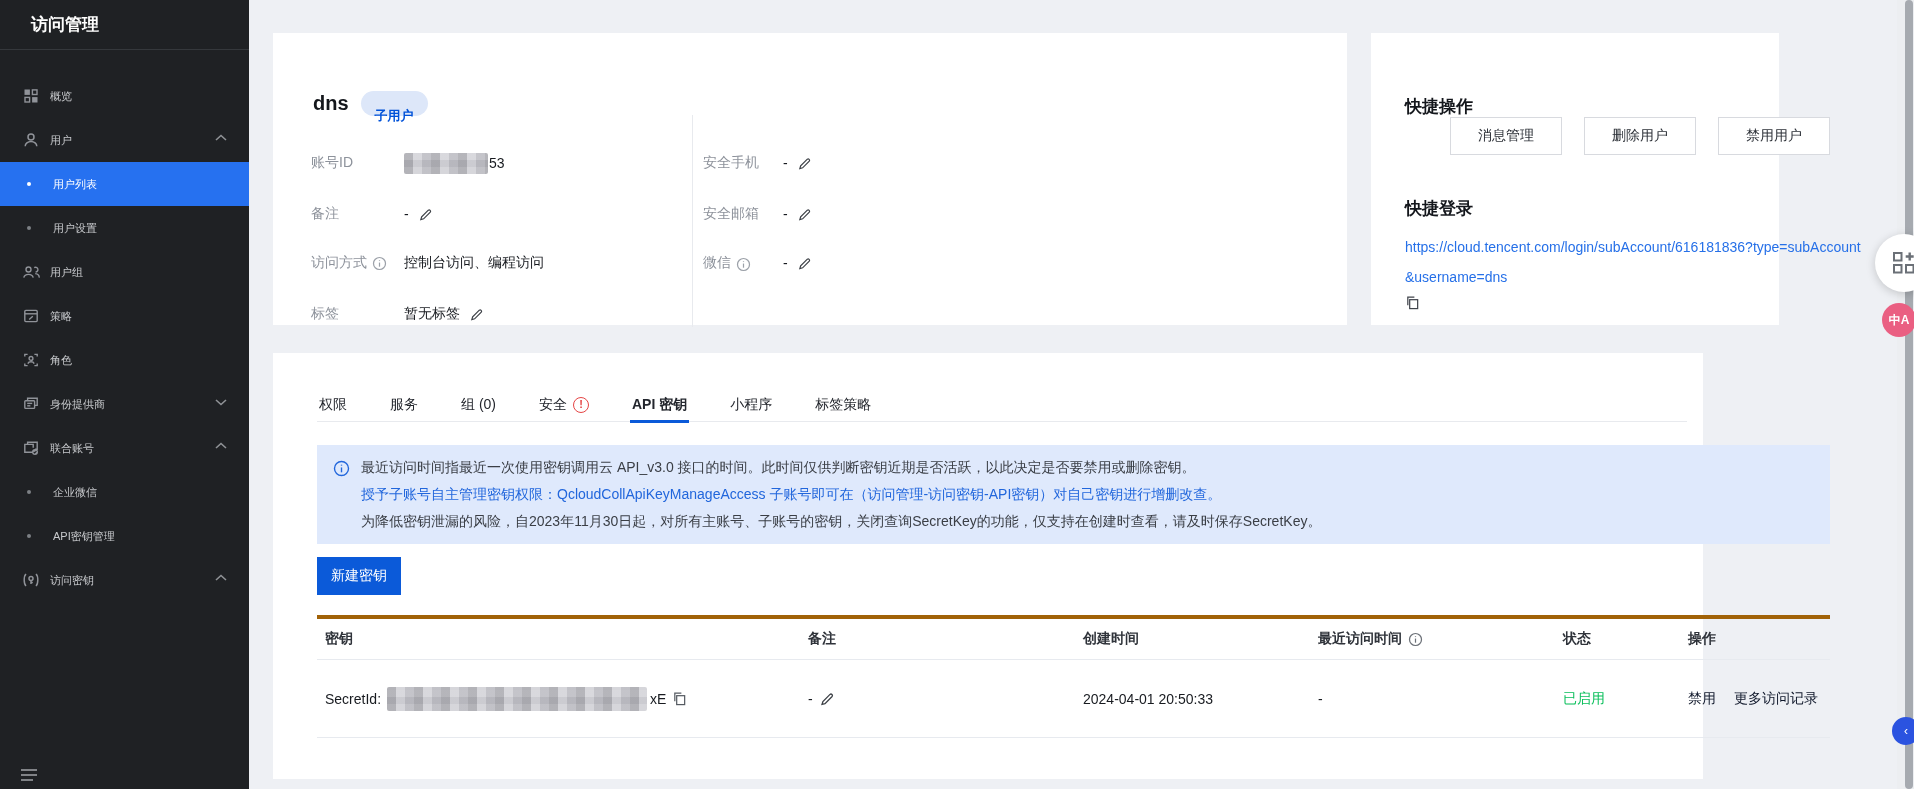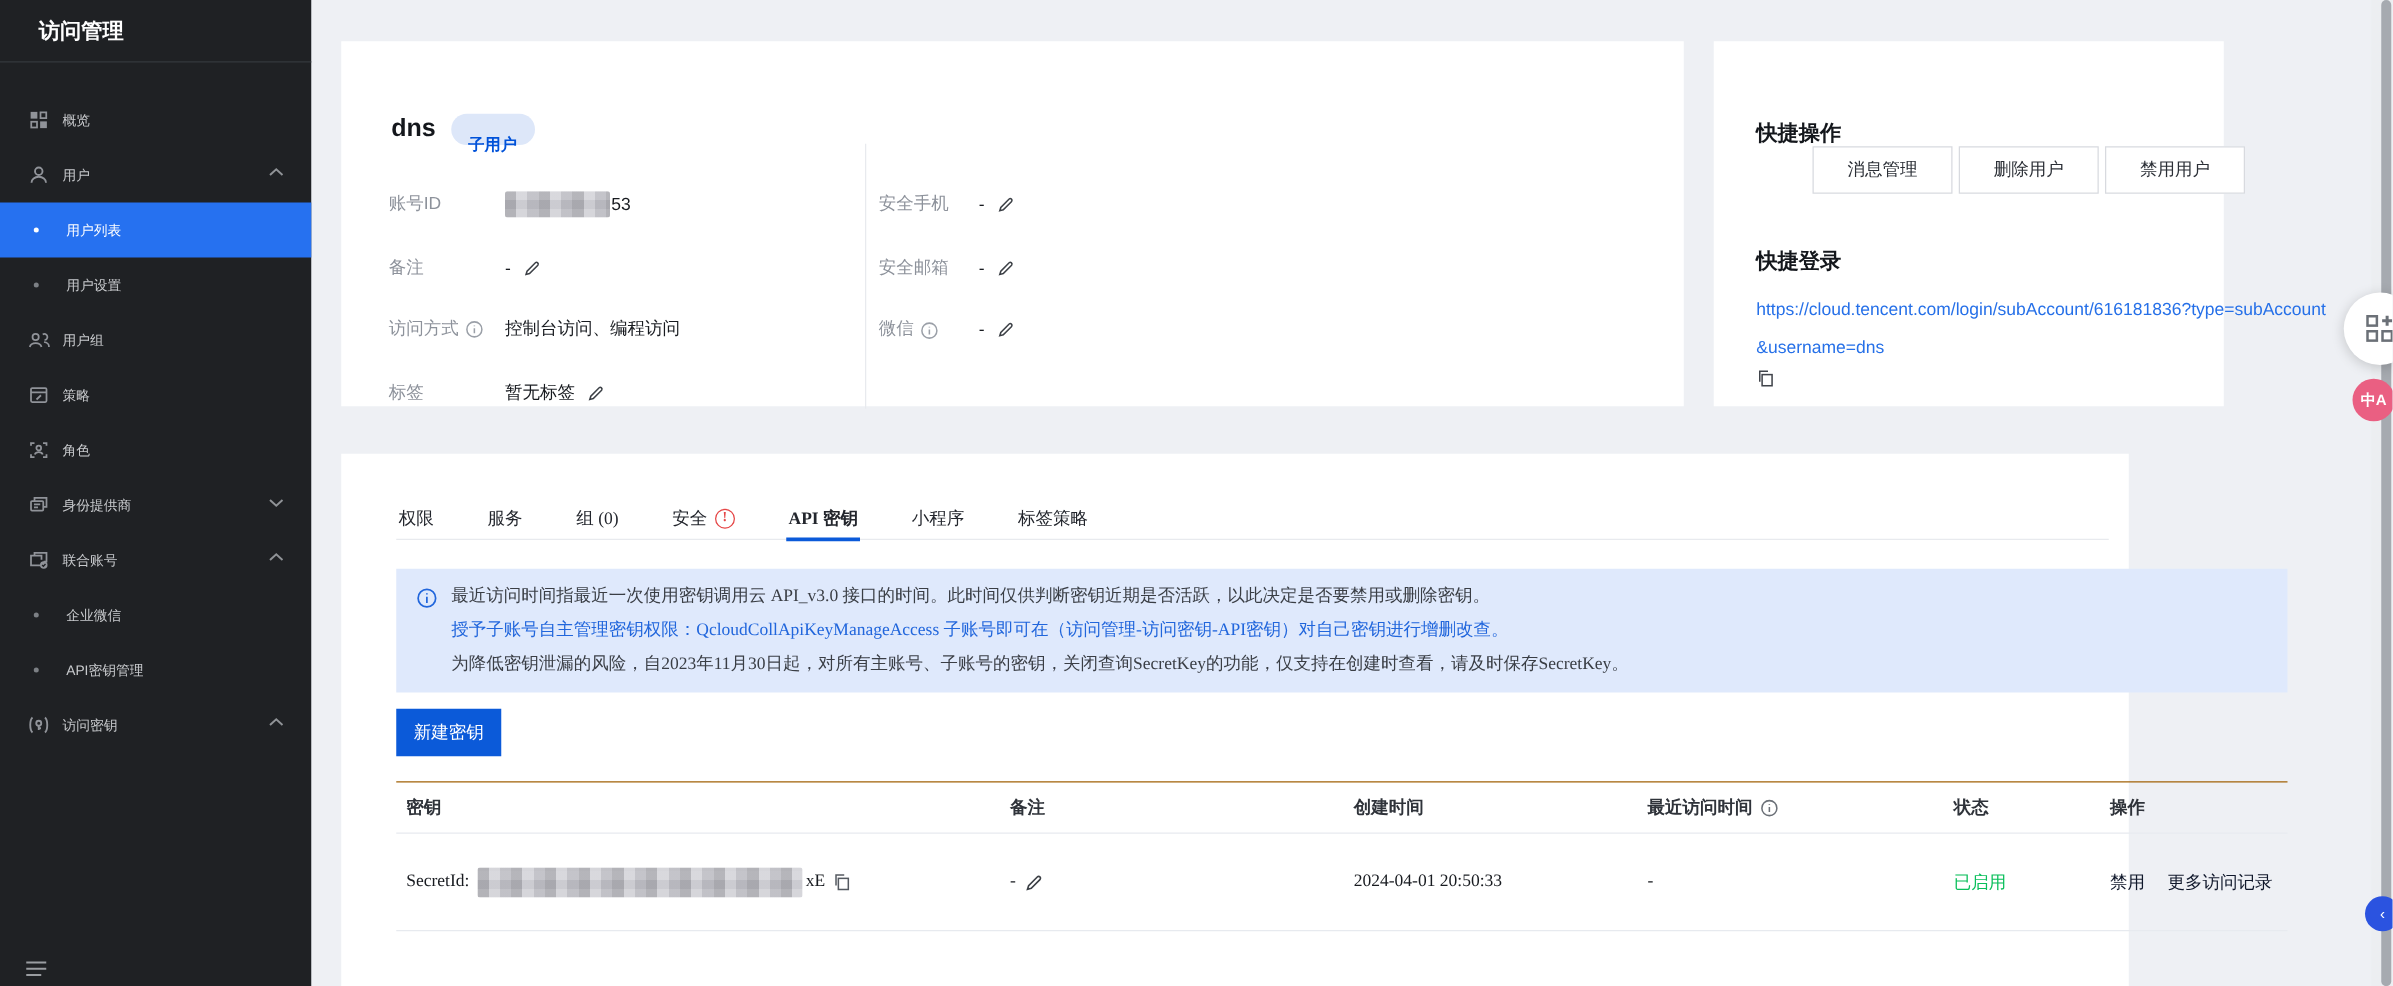--- a/index.html
+++ b/index.html
@@ -22,54 +22,54 @@
   .sb-item.sub .lb { margin-left:53px; }
   .sb-item.sub::before { content:""; position:absolute; left:27px; top:20px; width:4px; height:4px; border-radius:50%; background:#7c8085; }
   .sb-item.selected { background:#2671f0; color:#fff; }
   .sb-item.selected::before { background:#fff; }
   .sb-item .chev { position:absolute; right:22px; top:16px; }
   .sb-collapse { position:absolute; left:20px; bottom:4px; width:22px; height:18px; cursor:pointer; }
   
   .card { position:absolute; background:#fff; }
   #card-user { left:273px; top:33px; width:1074px; height:292px; }
   #card-quick { left:1371px; top:33px; width:408px; height:292px; }
-  #card-detail { left:273px; top:363px; width:1430px; height:426px;font-family:Liberation Serif, serif; }
+  #card-detail { left:273px; top:353px; width:1430px; height:426px; }
   
   .u-head { position:absolute; left:40px; top:58px; display:flex; align-items:center; }
   .u-name { font-size:20px; font-weight:bold; color:#14171c; }
   .u-badge { margin-left:12px; height:25px; line-height:25px; padding:12px 14px; border-radius:13px; background:#dde7f9; color:#0052d9; font-size:13px; font-weight:bold; }
   .f-row { position:absolute; height:22px; display:flex; align-items:center; }
   .f-label { color:#8d929b; }
   .f-label .info { margin-left:5px; }
   .f-value { color:#181b20; display:flex; align-items:center; }
   .f-value .edit { margin-left:9px; }
   .v-divider { position:absolute; left:419px; top:82px; height:212px; border-left:1px solid #e8eaee; }
   .mosaic {
     display:inline-block; height:21px; border-radius:2px; margin-right:1px; vertical-align:-5px;
     background:
       repeating-linear-gradient(90deg, rgba(150,150,156,.55) 0 9px, rgba(214,214,219,.55) 9px 18px, rgba(177,177,184,.55) 18px 27px),
       repeating-linear-gradient(0deg, #d6d6da 0 7px, #bfbfc5 7px 14px, #dcdce0 14px 21px);
   }
   
   .q-title { position:absolute; left:34px; font-size:17px; font-weight:bold; color:#14171c; }
-  .q-btns { position:absolute; left:79px; top:84px; display:flex; gap:5px; }
+  .q-btns { position:absolute; left:79px; top:84px; display:flex; gap:22px; }
   .q-btn { width:112px; height:38px; background:#fff; border:1px solid #d8dadf; color:#2b2f36; font-size:14px; display:flex; align-items:center; justify-content:center; cursor:pointer; }
   .q-link { position:absolute; left:34px; top:199px; width:458px; line-height:30px; color:#2670e8; word-break:break-all; cursor:pointer; }
   .q-link .copy { vertical-align:-3px; margin-left:3px; }
   
   .tabs { position:absolute; left:44px; right:16px; top:36px; height:33px; display:flex; gap:39px; border-bottom:1px solid #e8eaee; }
   .tab { position:relative; display:flex; align-items:center; gap:6px; color:#23262d; cursor:pointer; padding:0 2px; }
   .tab.active { font-weight:bold; }
   .tab.active::after { content:""; position:absolute; left:0; right:0; bottom:-2px; height:3px; background:#0b5ad9; }
   .warn-circ { width:16px; height:16px; border:1.5px solid #e54545; border-radius:50%; color:#e54545; font-size:11px; font-weight:bold; line-height:13px; text-align:center; }
   .banner { position:absolute; left:44px; top:92px; width:1513px; height:99px; background:#dfe9fc; padding:9px 20px 0 44px; line-height:27px; color:#3a3e45; }
   .banner .b-ico { position:absolute; left:16px; top:15px; }
   .banner .blue { color:#2166dc; cursor:pointer; }
   .btn-primary { position:absolute; left:44px; top:204px; width:84px; height:38px; background:#0b5ad9; color:#fff; border:none; font-size:14px; cursor:pointer; font-family:inherit; }
-  .ktable { position:absolute; left:44px; top:262px; width:1513px; border-top:1px solid #a16207; }
+  .ktable { position:absolute; left:44px; top:262px; width:1513px; border-top:4px solid #a16207; }
   .t-head { position:relative; height:41px; border-bottom:1px solid #e7eaef; }
   .t-row { position:relative; height:78px; border-bottom:1px solid #e7eaef; }
   .cell { position:absolute; top:0; height:100%; display:flex; align-items:center; gap:6px; }
   .t-head .cell { color:#2f333a; font-weight:bold; font-size:14px; }
   .c0{left:8px;} .c1{left:491px;} .c2{left:766px;} .c3{left:1001px;} .c4{left:1246px;} .c5{left:1371px;}
   .status-on { color:#0abf5b; }
   .act-link { color:#0f172a; cursor:pointer; margin-right:12px; }
   
   .scroll-track { position:absolute; right:0; top:0; width:17px; height:789px; background:#eceef1; }
   .scroll-thumb { position:absolute; right:1px; top:0; width:8px; height:789px; border-radius:4px; background:#a6aab0; }

